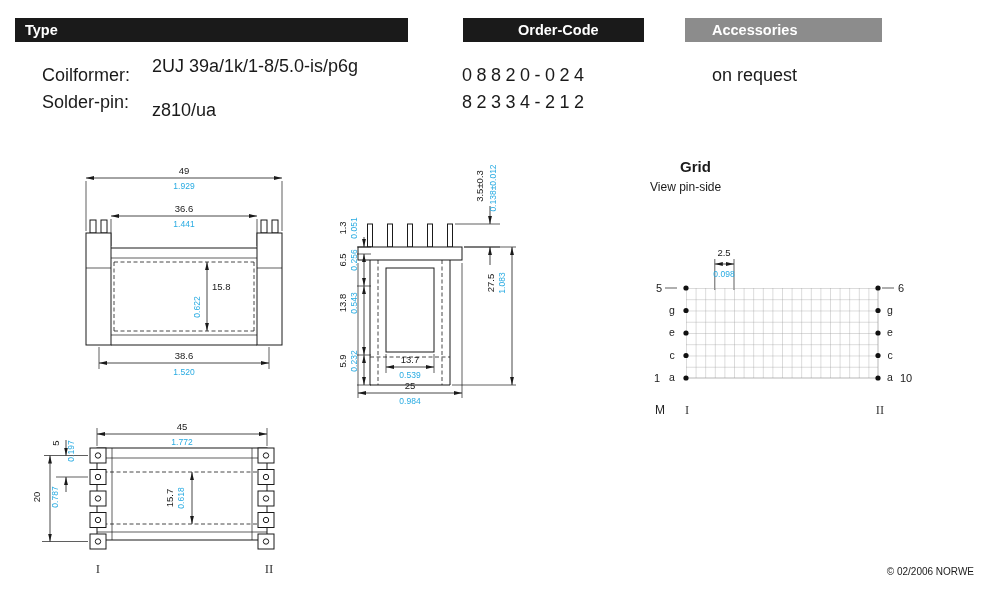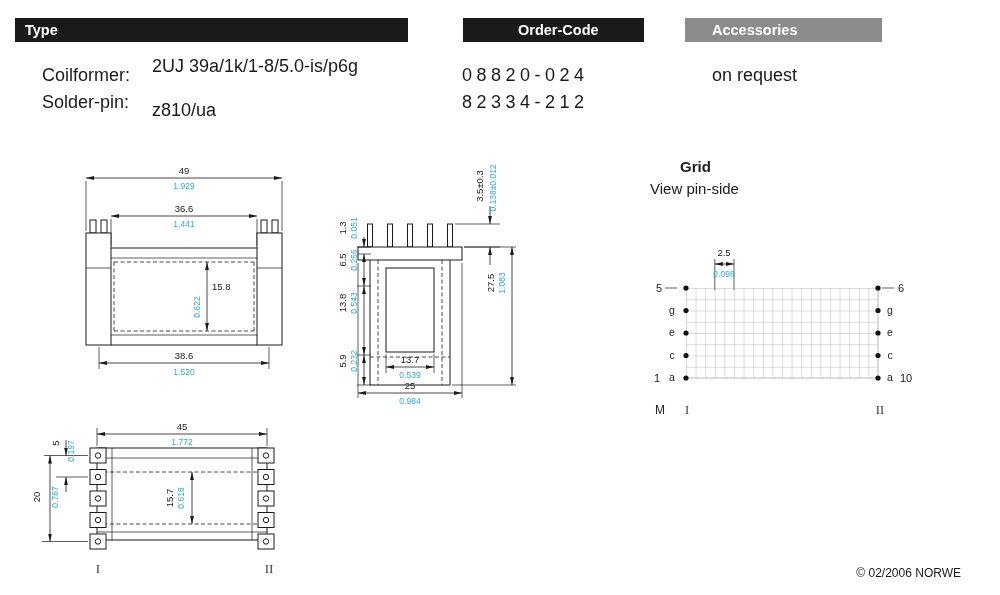--- a/index.html
+++ b/index.html
@@ -10,22 +10,22 @@
   .bar { position:absolute; top:18px; height:24px; color:#fff; font-size:14.5px; font-weight:bold;
          display:flex; align-items:center; }
   .bar-type  { left:15px;  width:393px; background:#1a1a1a; padding-left:10px; }
   .bar-order { left:432px; width:181px; background:#1a1a1a; padding-left:55px;margin-left:31px; }
   .bar-acc   { left:685px; width:197px; background:#8c8c8c; padding-left:27px; }
 
   .txt { position:absolute; font-size:18px; white-space:nowrap; }
   .code { letter-spacing:4.5px; }
 
   .grid-title { position:absolute; left:680px; top:158px; font-size:15px; font-weight:bold; }
-  .grid-sub   { position:absolute; left:650px; top:180px; font-size:15px; }
-  .copyright  { position:absolute; right:39px; top:566px; font-size:12px; }
+  .grid-sub   { position:absolute; left:650px; top:180px; font-size:12px; }
+  .copyright  { position:absolute; right:26px; top:566px; font-size:10px; }
 
   svg.drawing { position:absolute; left:0; top:0; }
 
   
   .ln   { stroke:#1a1a1a; stroke-width:1;   fill:none; }
   .lnw  { stroke:#1a1a1a; stroke-width:1;   fill:#ffffff; }
   .thin { stroke:#1a1a1a; stroke-width:0.7; fill:none; }
   .dash { stroke:#1a1a1a; stroke-width:0.8; fill:none; stroke-dasharray:4 2.5; }
   .dim  { stroke:#1a1a1a; stroke-width:0.8; fill:none; }
   .ext  { stroke:#1a1a1a; stroke-width:0.7; fill:none; }

